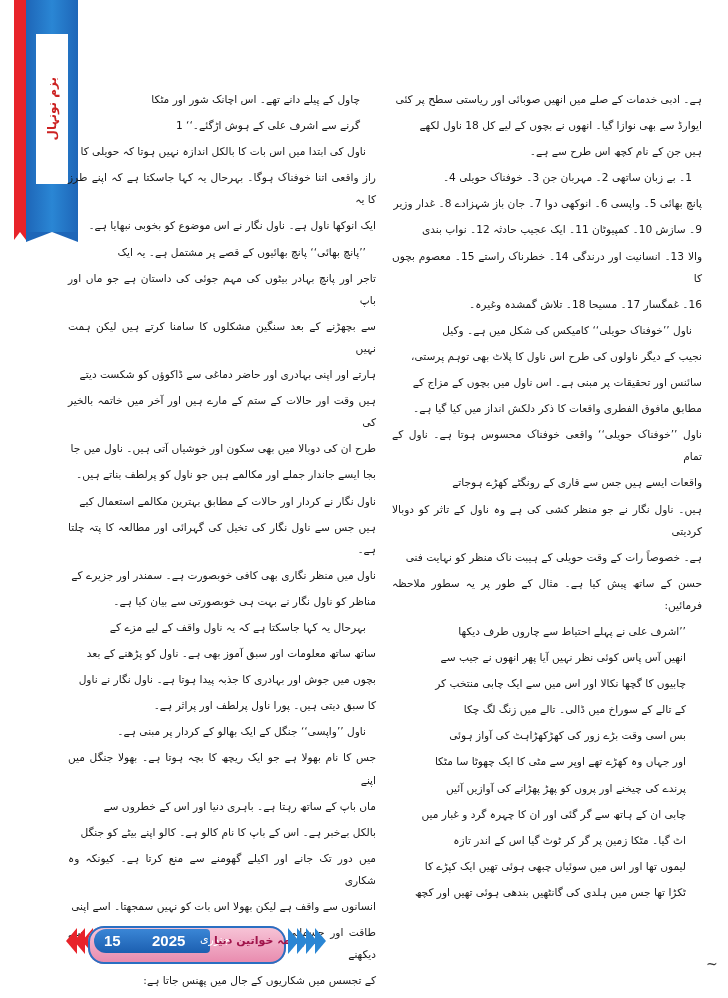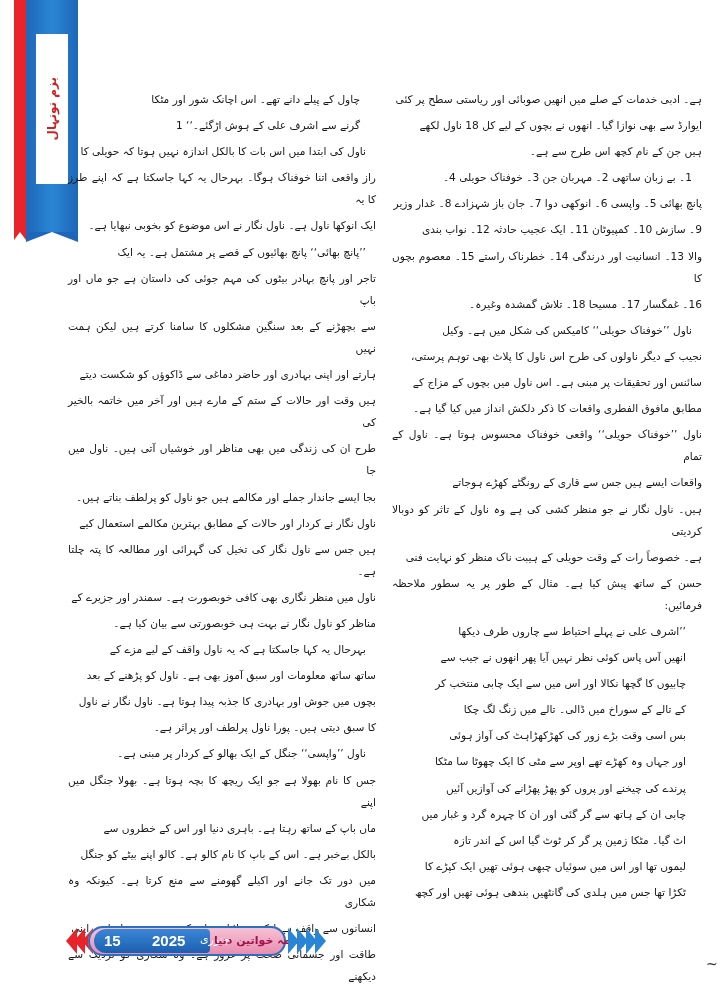--- a/index.html
+++ b/index.html
@@ -51,21 +51,21 @@
   }
   .footer .arrows-left {
     position:absolute; left:0; top:10px; width:30px; height:26px;
   }
   .footer .arrows-left span {
     position:absolute; top:0; width:0; height:0;
     border-top:13px solid transparent; border-bottom:13px solid transparent;
     border-right:11px solid #e8232a;
   }
   .footer .pill {
-    position:absolute; left:22px; top:8px; width:198px; height:30px;
+    position:absolute; left:22px; top:8px; width:198px; height:38px;
     background:linear-gradient(180deg,#f7c6d8,#e889ad);
     border-radius:16px;
     box-shadow: inset 0 0 0 2px #2a6fc2;
   }
   .footer .pill .blue-core {
     position:absolute; left:6px; top:3px; width:116px; height:24px;
     background:linear-gradient(180deg,#3a86d6,#1c5fb0);
     border-radius:12px 4px 4px 12px;
   }
   .footer .page-num {
@@ -141,21 +141,21 @@
     <p class="quote">چاول کے پیلے دانے تھے۔ اس اچانک شور اور مٹکا</p>
     <p class="quote">گرنے سے اشرف علی کے ہوش اڑگئے۔‘‘ 1</p>
     <p class="indent">ناول کی ابتدا میں اس بات کا بالکل اندازہ نہیں ہوتا کہ حویلی کا</p>
     <p>راز واقعی اتنا خوفناک ہوگا۔ بہرحال یہ کہا جاسکتا ہے کہ اپنے طرز کا یہ</p>
     <p>ایک انوکھا ناول ہے۔ ناول نگار نے اس موضوع کو بخوبی نبھایا ہے۔</p>
     <p class="indent">’’پانچ بھائی‘‘ پانچ بھائیوں کے قصے پر مشتمل ہے۔ یہ ایک</p>
     <p>تاجر اور پانچ بہادر بیٹوں کی مہم جوئی کی داستان ہے جو ماں اور باپ</p>
     <p>سے بچھڑنے کے بعد سنگین مشکلوں کا سامنا کرتے ہیں لیکن ہمت نہیں</p>
     <p>ہارتے اور اپنی بہادری اور حاضر دماغی سے ڈاکوؤں کو شکست دیتے</p>
     <p>ہیں وقت اور حالات کے ستم کے مارے ہیں اور آخر میں خاتمہ بالخیر کی</p>
-    <p>طرح ان کی زندگی میں بھی مناظر اور خوشیاں آتی ہیں۔ ناول میں جا</p>
+    <p>طرح ان کی دوبالا میں بھی سکون اور خوشیاں آتی ہیں۔ ناول میں جا</p>
     <p>بجا ایسے جاندار جملے اور مکالمے ہیں جو ناول کو پرلطف بناتے ہیں۔</p>
     <p>ناول نگار نے کردار اور حالات کے مطابق بہترین مکالمے استعمال کیے</p>
     <p>ہیں جس سے ناول نگار کی تخیل کی گہرائی اور مطالعہ کا پتہ چلتا ہے۔</p>
     <p>ناول میں منظر نگاری بھی کافی خوبصورت ہے۔ سمندر اور جزیرے کے</p>
     <p>مناظر کو ناول نگار نے بہت ہی خوبصورتی سے بیان کیا ہے۔</p>
     <p class="indent">بہرحال یہ کہا جاسکتا ہے کہ یہ ناول واقف کے لیے مزے کے</p>
     <p>ساتھ ساتھ معلومات اور سبق آموز بھی ہے۔ ناول کو پڑھنے کے بعد</p>
     <p>بچوں میں جوش اور بہادری کا جذبہ پیدا ہوتا ہے۔ ناول نگار نے ناول</p>
     <p>کا سبق دیتی ہیں۔ پورا ناول پرلطف اور پراثر ہے۔</p>
     <p class="indent">ناول ’’واپسی‘‘ جنگل کے ایک بھالو کے کردار پر مبنی ہے۔</p>

